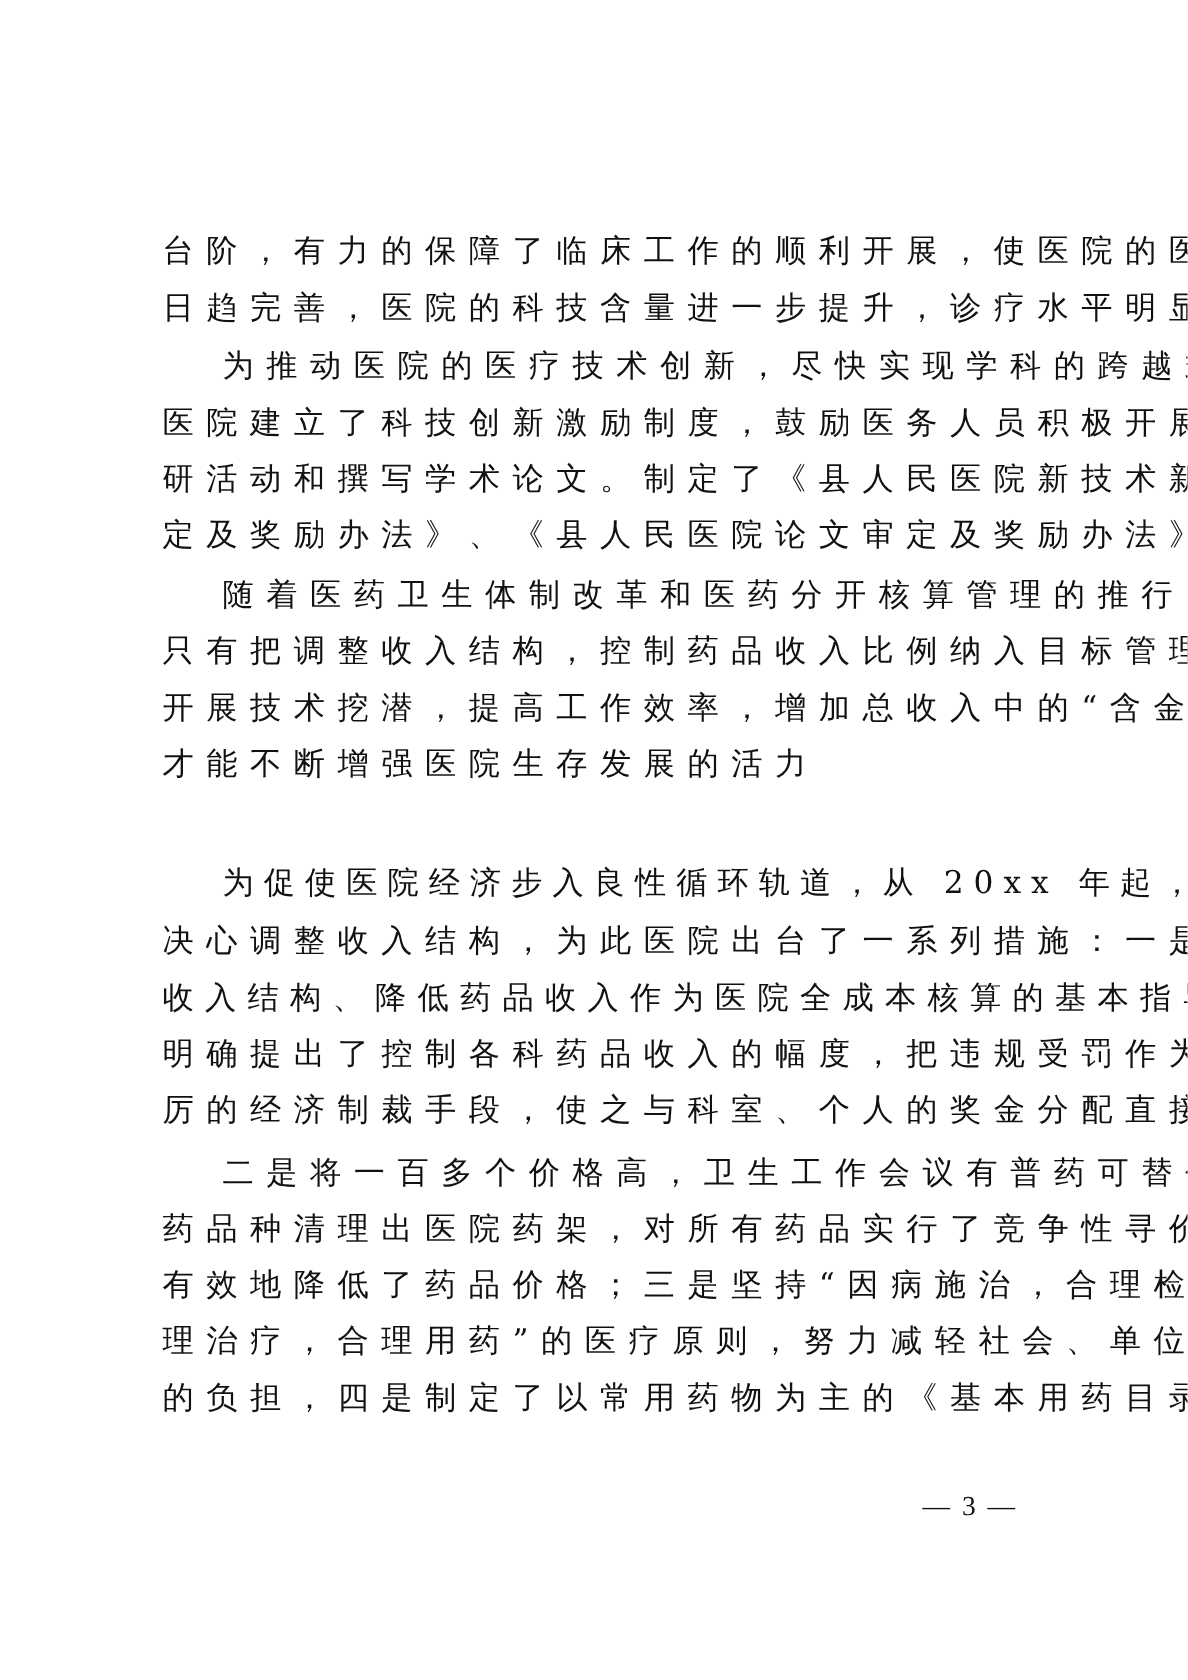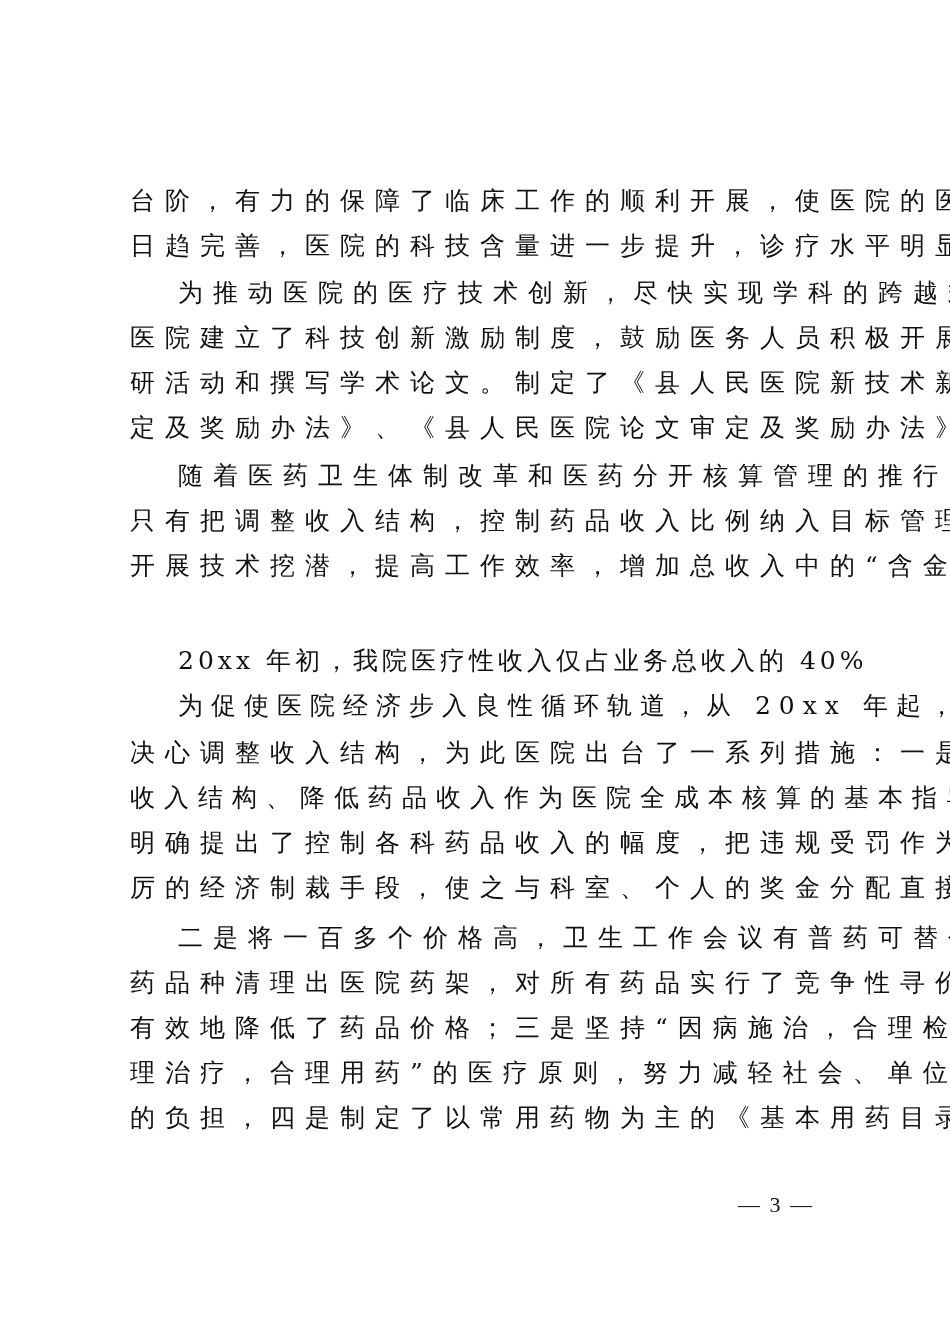--- a/index.html
+++ b/index.html
@@ -18,21 +18,21 @@
 <div class="page">
   <div class="line" style="top:186px;">台阶，有力的保障了临床工作的顺利开展，使医院的医疗功能</div>
   <div class="line" style="top:231px;">日趋完善，医院的科技含量进一步提升，诊疗水平明显提高</div>
   <div class="line indent" style="top:278px;">为推动医院的医疗技术创新，尽快实现学科的跨越式发展</div>
   <div class="line" style="top:323px;">医院建立了科技创新激励制度，鼓励医务人员积极开展临床科</div>
   <div class="line" style="top:368px;">研活动和撰写学术论文。制定了《县人民医院新技术新业务审</div>
   <div class="line" style="top:413px;">定及奖励办法》、《县人民医院论文审定及奖励办法》。</div>
   <div class="line indent" style="top:461px;">随着医药卫生体制改革和医药分开核算管理的推行，医院</div>
   <div class="line" style="top:506px;">只有把调整收入结构，控制药品收入比例纳入目标管理，大力</div>
   <div class="line" style="top:551px;">开展技术挖潜，提高工作效率，增加总收入中的“含金量”，</div>
-  <div class="line indent" style="top:646px; letter-spacing:4px;">20xx 年初，我院医疗性收入仅占业务总收入的 40%</div>
+  <div class="line" style="top:596px;">才能不断增强医院生存发展的活力</div>
   <div class="line indent" style="top:691px; letter-spacing:8px;">为促使医院经济步入良性循环轨道，从 20xx 年起，医院下</div>
   <div class="line" style="top:738px;">决心调整收入结构，为此医院出台了一系列措施：一是把调整</div>
   <div class="line" style="top:783px; letter-spacing:9px;">收入结构、降低药品收入作为医院全成本核算的基本指导思想，</div>
   <div class="line" style="top:828px;">明确提出了控制各科药品收入的幅度，把违规受罚作为一项严</div>
   <div class="line" style="top:873px;">厉的经济制裁手段，使之与科室、个人的奖金分配直接挂钩</div>
   <div class="line indent" style="top:923px;">二是将一百多个价格高，卫生工作会议有普药可替代的新</div>
   <div class="line" style="top:968px;">药品种清理出医院药架，对所有药品实行了竞争性寻价采购，</div>
   <div class="line" style="top:1013px;">有效地降低了药品价格；三是坚持“因病施治，合理检查，合</div>
   <div class="line" style="top:1058px;">理治疗，合理用药”的医疗原则，努力减轻社会、单位和群众</div>
   <div class="line" style="top:1103px;">的负担，四是制定了以常用药物为主的《基本用药目录》，在</div>

